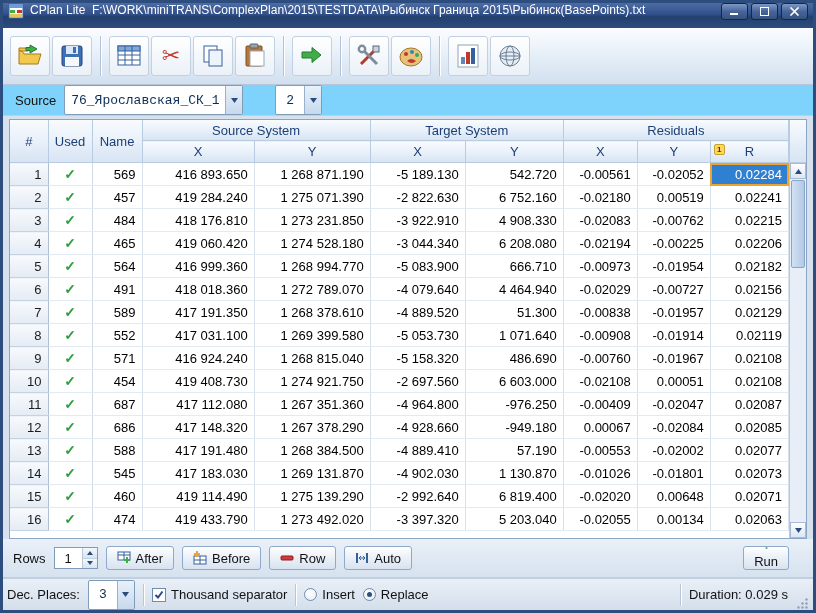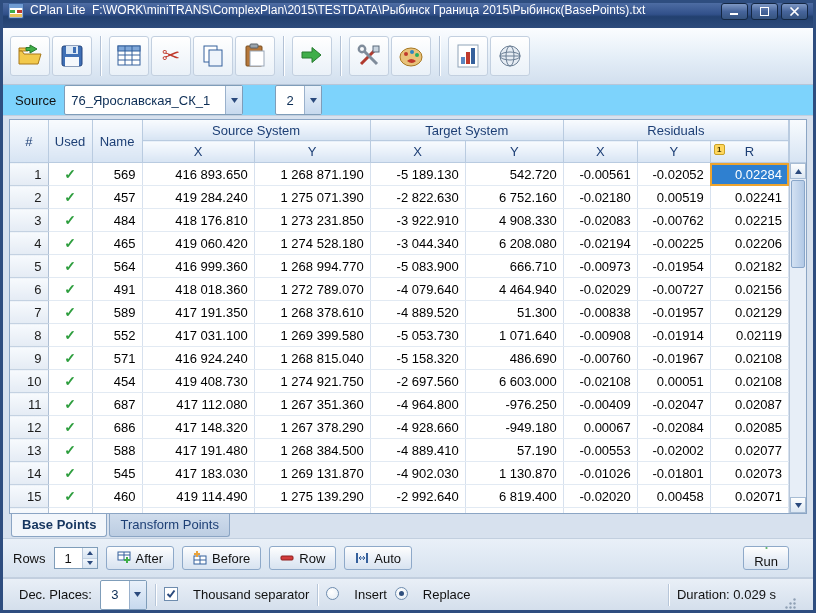--- a/index.html
+++ b/index.html
@@ -17,21 +17,21 @@
   
   .toolbar{flex:0 0 56px;background:linear-gradient(180deg,#fbfdff,#e3edf7 55%,#d2dfee);
            border-bottom:1px solid #b7c6d9;display:flex;align-items:center;padding:0 7px;gap:2px;}
   .tb-btn{width:40px;height:40px;border:1px solid #c3d0e0;border-radius:3px;padding:0;
           background:linear-gradient(180deg,#ffffff,#eaf1f8);display:flex;align-items:center;justify-content:center;}
   .tb-sep{width:1px;height:40px;background:#b3c2d6;box-shadow:1px 0 0 #ffffff;margin:0 6px;}
   .glyph-cut{font-size:22px;color:#c0392b;line-height:1;}
   
   .controls-row{flex:0 0 30px;background:#7dd3fc;border-bottom:1px solid #c2cfdf;display:flex;align-items:center;
                 padding:0 12px;gap:8px;font-size:13px;color:#111;}
-  .dropdown{height:30px;border:1px solid #7f9db9;background:#fff;display:inline-flex;align-items:center;border-radius:2px;box-sizing:border-box;}
+  .dropdown{height:30px;border:1px solid #7f9db9;background:#fff;display:inline-flex;align-items:center;border-radius:2px;box-sizing:border-box;font-family:Liberation Mono, monospace;}
   .dd-value{padding:0 6px;font-size:13px;color:#0c2d55;white-space:nowrap;}
   .source-dd .dd-value{width:148px;}
   .degree-dd{margin-left:2px;}
   .degree-dd .dd-value{width:16px;text-align:center;}
   .small-dd .dd-value{width:16px;text-align:center;}
   .dd-arrow{width:16px;align-self:stretch;background:linear-gradient(180deg,#e9f1fa,#c7d9ee);border-left:1px solid #9ab1cc;
             display:flex;align-items:center;justify-content:center;}
   .ctl-gap{width:14px;}
   
   .table-wrap{flex:1;margin:3px 6px 0 6px;border:1px solid #8ba5c4;background:#fff;position:relative;overflow:hidden;}
@@ -71,24 +71,24 @@
   .btn.disabled{color:#9aa7b8;}
   .right-panel{border:1px solid #b1c3d9;border-radius:4px;background:#dee8f3;height:30px;display:flex;align-items:center;
                justify-content:space-between;padding:0 12px;width:160px;box-shadow:inset 0 1px 2px rgba(255,255,255,.9);}
   .spinner{width:44px;height:22px;border:1px solid #7f9db9;background:#fff;display:inline-flex;box-sizing:border-box;}
   .spin-val{flex:1;display:flex;align-items:center;justify-content:center;font-size:13px;}
   .spin-btns{width:14px;display:flex;flex-direction:column;border-left:1px solid #b9c8da;}
   .spin-up,.spin-down{flex:1;display:flex;align-items:center;justify-content:center;background:linear-gradient(180deg,#f2f7fc,#d8e4f1);}
   .spin-up{border-bottom:1px solid #c3d2e2;}
   
   .statusbar{flex:0 0 31px;background:linear-gradient(180deg,#e9eff7,#d4dfec);border-top:1px solid #c2cfdf;
-             display:flex;align-items:center;padding:0 16px;gap:8px;font-size:13px;color:#111;}
+             display:flex;align-items:center;padding:0 4px;gap:8px;font-size:13px;color:#111;}
   .sep{width:1px;height:22px;background:#b7c6d9;box-shadow:1px 0 0 #ffffff;}
   .spacer{flex:1;}
-  .checkbox-wrap,.radio-wrap{display:inline-flex;gap:15px;}
+  .checkbox-wrap,.radio-wrap{display:inline-flex;align-items:center;gap:5px;}
   .checkbox{width:14px;height:14px;border:1px solid #6e8cae;background:#fff;display:inline-flex;align-items:center;justify-content:center;box-sizing:border-box;}
   .radio{width:13px;height:13px;border:1px solid #6e8cae;border-radius:50%;background:radial-gradient(circle at 40% 35%,#ffffff,#e3ebf3);
          display:inline-block;position:relative;box-sizing:border-box;}
   .radio.selected::after{content:"";position:absolute;inset:3px;border-radius:50%;background:#2f4f7d;}
   .resize-grip{display:flex;align-self:flex-end;}
 </style>
 </head>
 <body>
 
 <div class="window">
@@ -437,21 +437,21 @@
           </tr>
           <tr>
             <td class="rownum">15</td>
             <td class="used">✓</td>
             <td class="cell col-name">460</td>
             <td class="cell col-sx">419 114.490</td>
             <td class="cell col-sy">1 275 139.290</td>
             <td class="cell col-tx">-2 992.640</td>
             <td class="cell col-ty">6 819.400</td>
             <td class="cell col-rx">-0.02020</td>
-            <td class="cell col-ry">0.00458</td>
+            <td class="cell col-ry">0.00648</td>
             <td class="cell col-r">0.02071</td>
           </tr>
           <tr>
             <td class="rownum">16</td>
             <td class="used">✓</td>
             <td class="cell col-name">474</td>
             <td class="cell col-sx">419 433.790</td>
             <td class="cell col-sy">1 273 492.020</td>
             <td class="cell col-tx">-3 397.320</td>
             <td class="cell col-ty">5 203.040</td>
@@ -470,24 +470,20 @@
         </div>
       <div class="scroll-thumb"></div>
       <div class="scroll-btn down">
           <svg width="7" height="5">
             <path d="M0 0 L7 0 L3.5 5 Z" fill="#2b4a7d"></path>
           </svg>
         </div>
     </div>
   </div>
 
-  <div class="tabs-row">
-    <div class="tab active">Base Points</div>
-    <div class="tab">Transform Points</div>
-  </div>
 
   <div class="actions-row">
     <span>Rows</span>
     <div class="spinner">
       <span class="spin-val">1</span>
       <span class="spin-btns">
         <span class="spin-up">
             <svg width="6" height="4">
               <path d="M3 0 L6 4 L0 4 Z" fill="#2b4a7d"></path>
             </svg>

